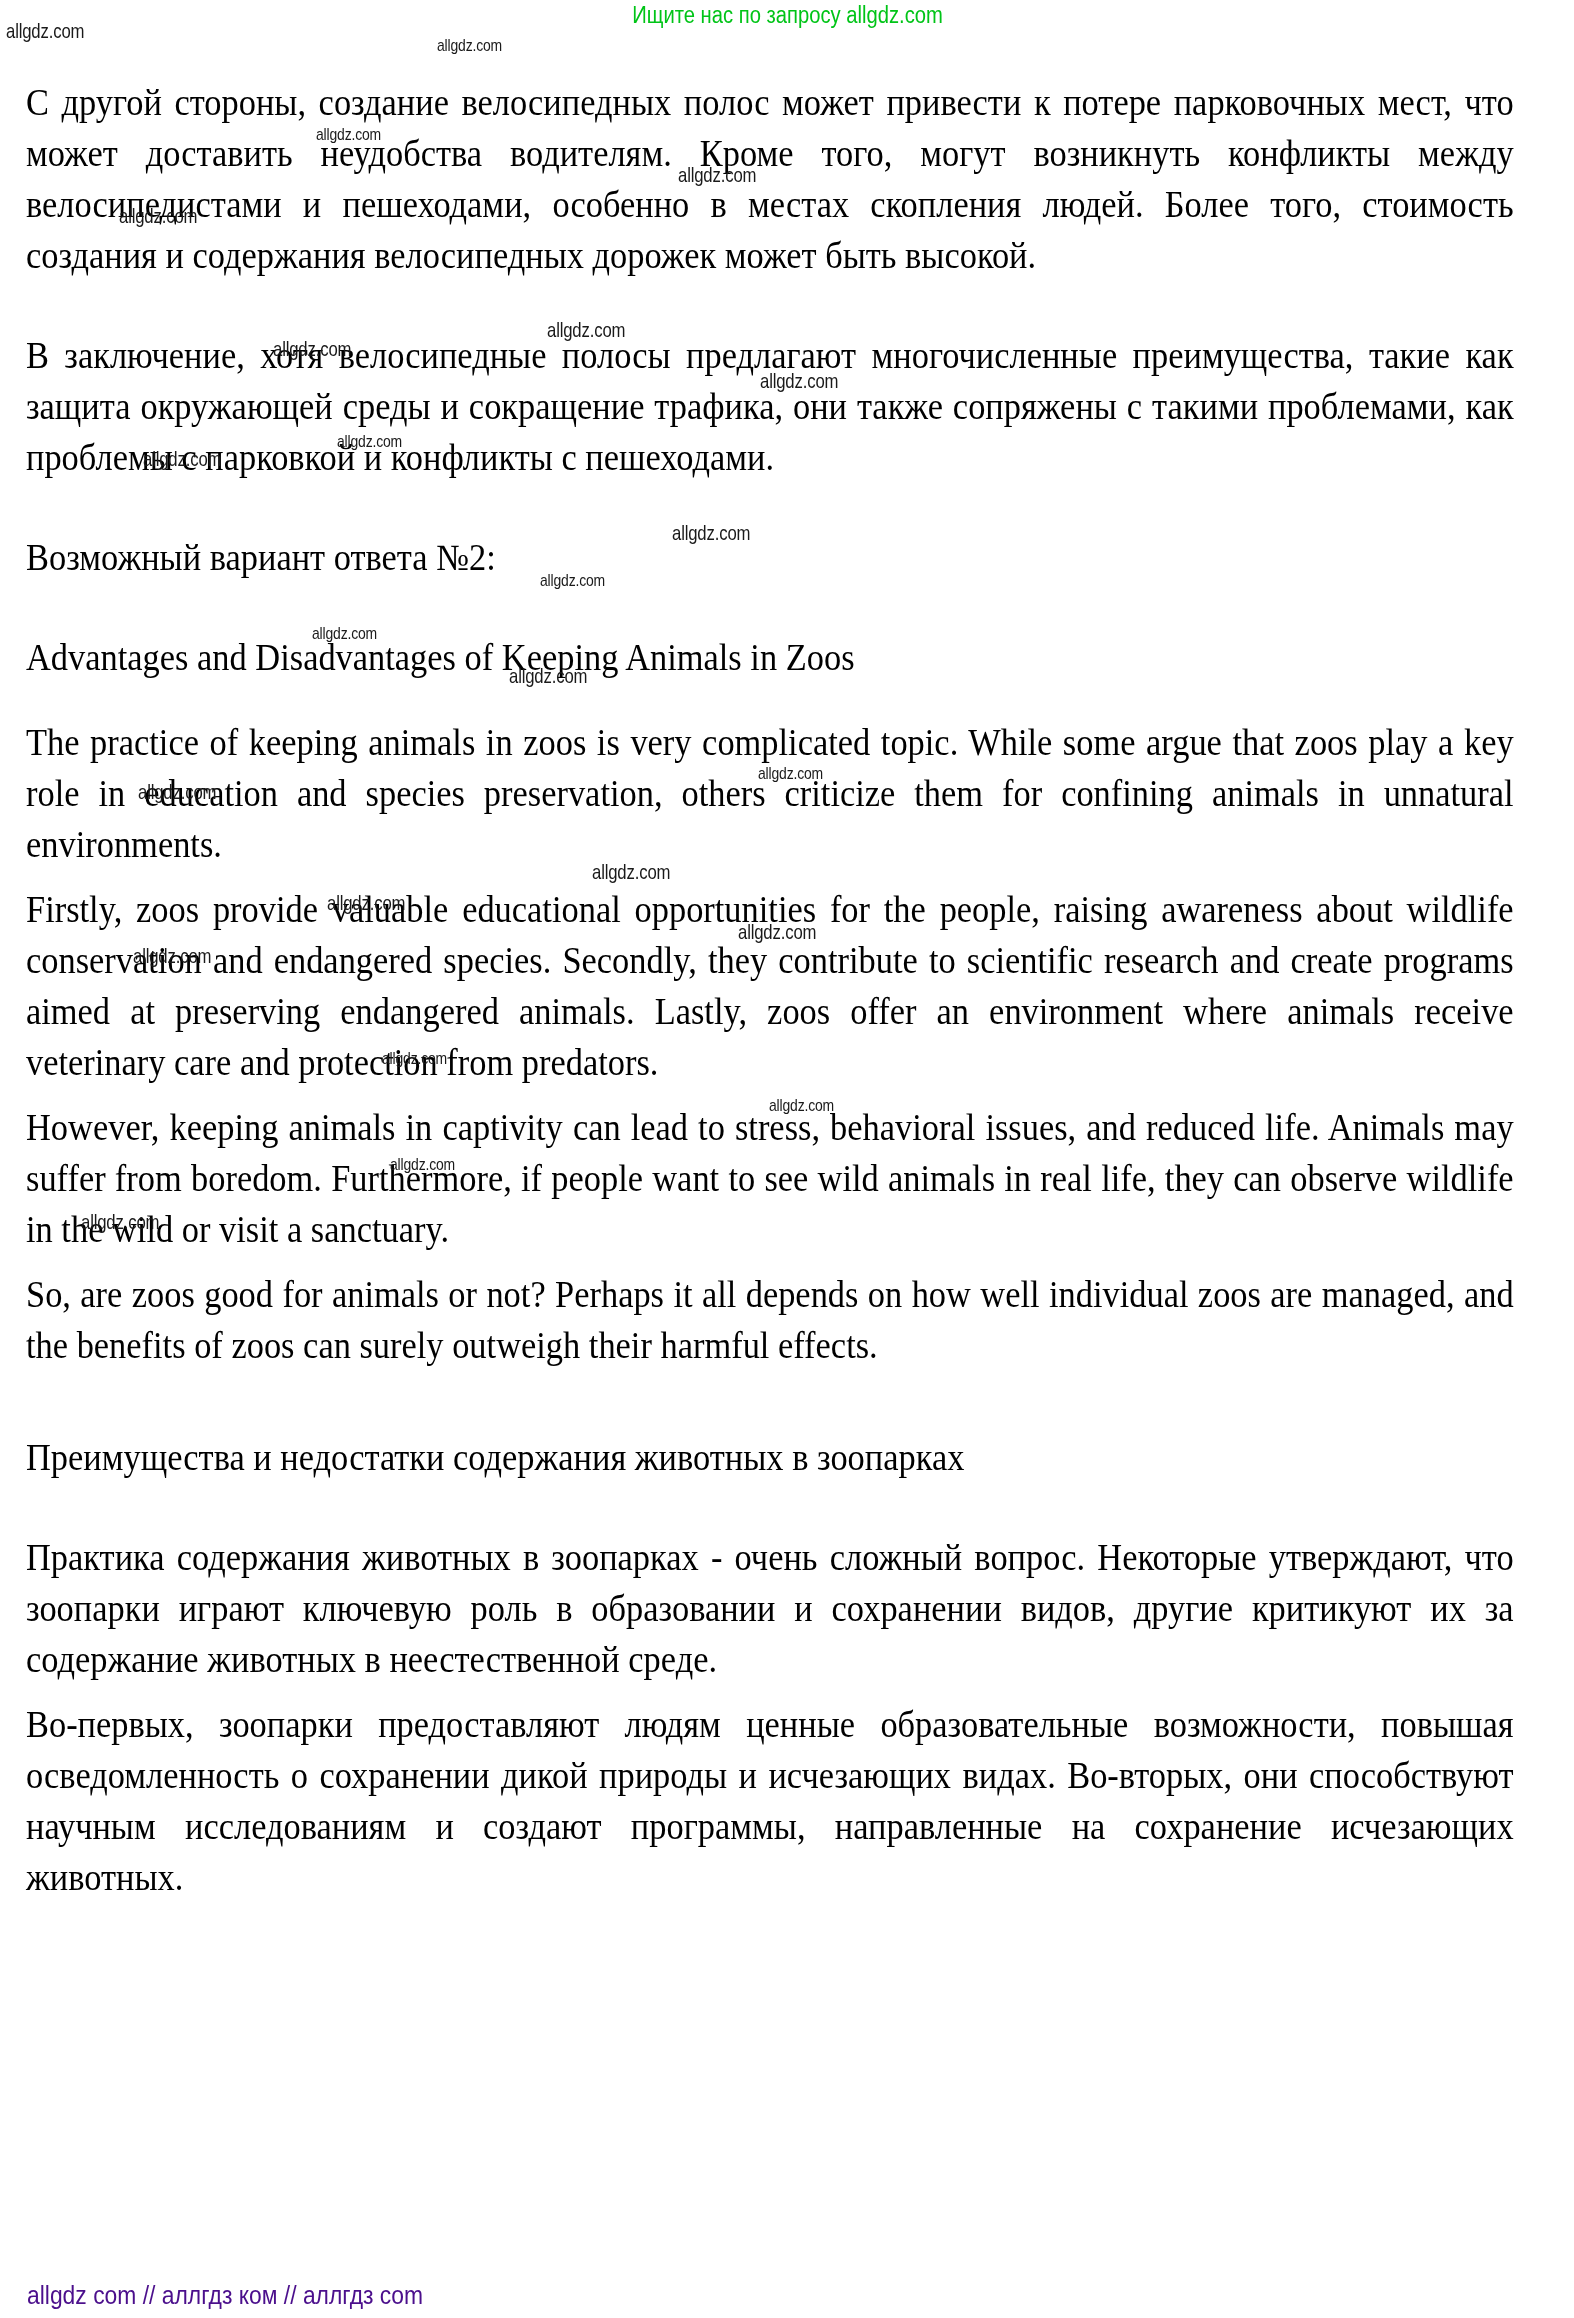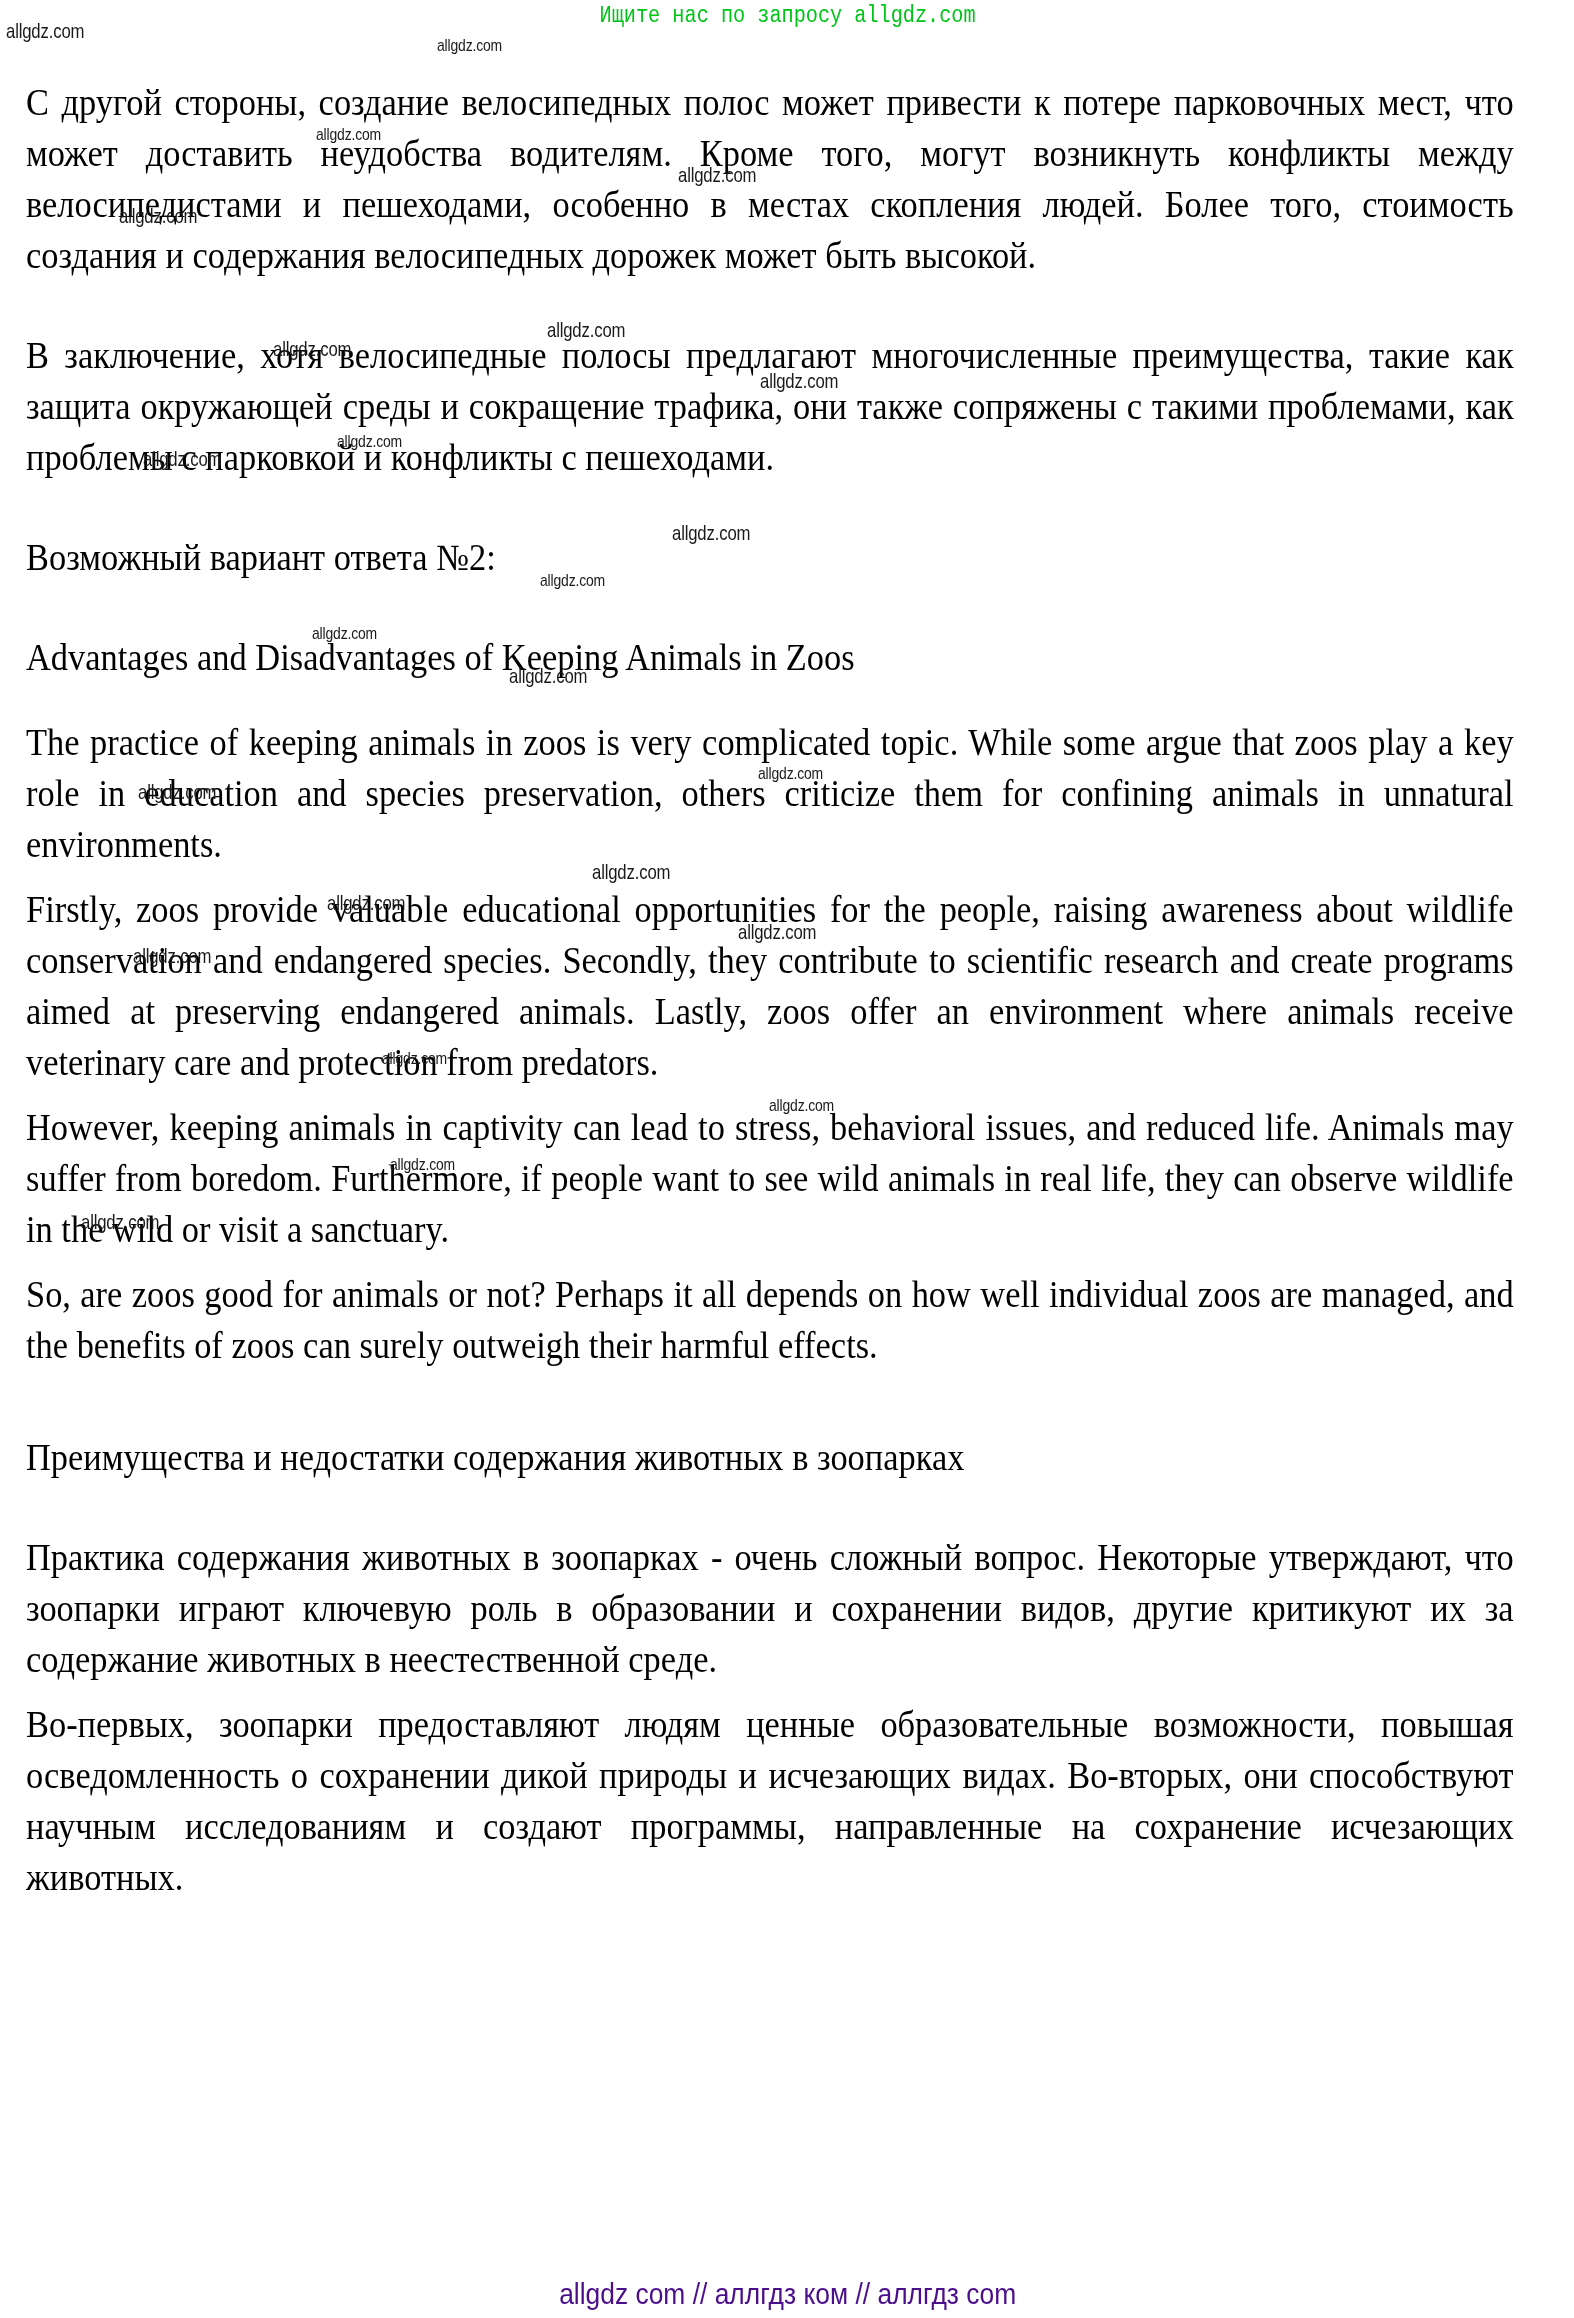--- a/index.html
+++ b/index.html
@@ -29,36 +29,36 @@
     z-index: 5;
   }
   .wm.small { font-size: 17px; }
 
   .wm-header {
     position: absolute;
     top: 1.6px;
     left: 0;
     width: 100%;
     text-align: center;
-    font-family: Liberation Mono, monospace;
+    font-family: Liberation Sans, sans-serif;
     font-size: 23.5px;
     color: #00c417;
     white-space: nowrap;
     z-index: 6;
   }
   .wm-header span { display: inline-block; transform: scaleX(0.86); }
 
   .wm-footer {
     position: absolute;
     bottom: 7.8px;
     left: 0;
     width: 100%;
-    text-align: center;
+    text-align: left;
     font-family: "Liberation Sans", "DejaVu Sans", sans-serif;
-    font-size: 30px;
+    font-size: 26px;
     color: #4b0f8c;
     white-space: nowrap;
     z-index: 6;
   }
   .wm-footer span { display: inline-block; transform: scaleX(0.88); }
 
   
   .content {
     position: absolute;
     left: 26px;

